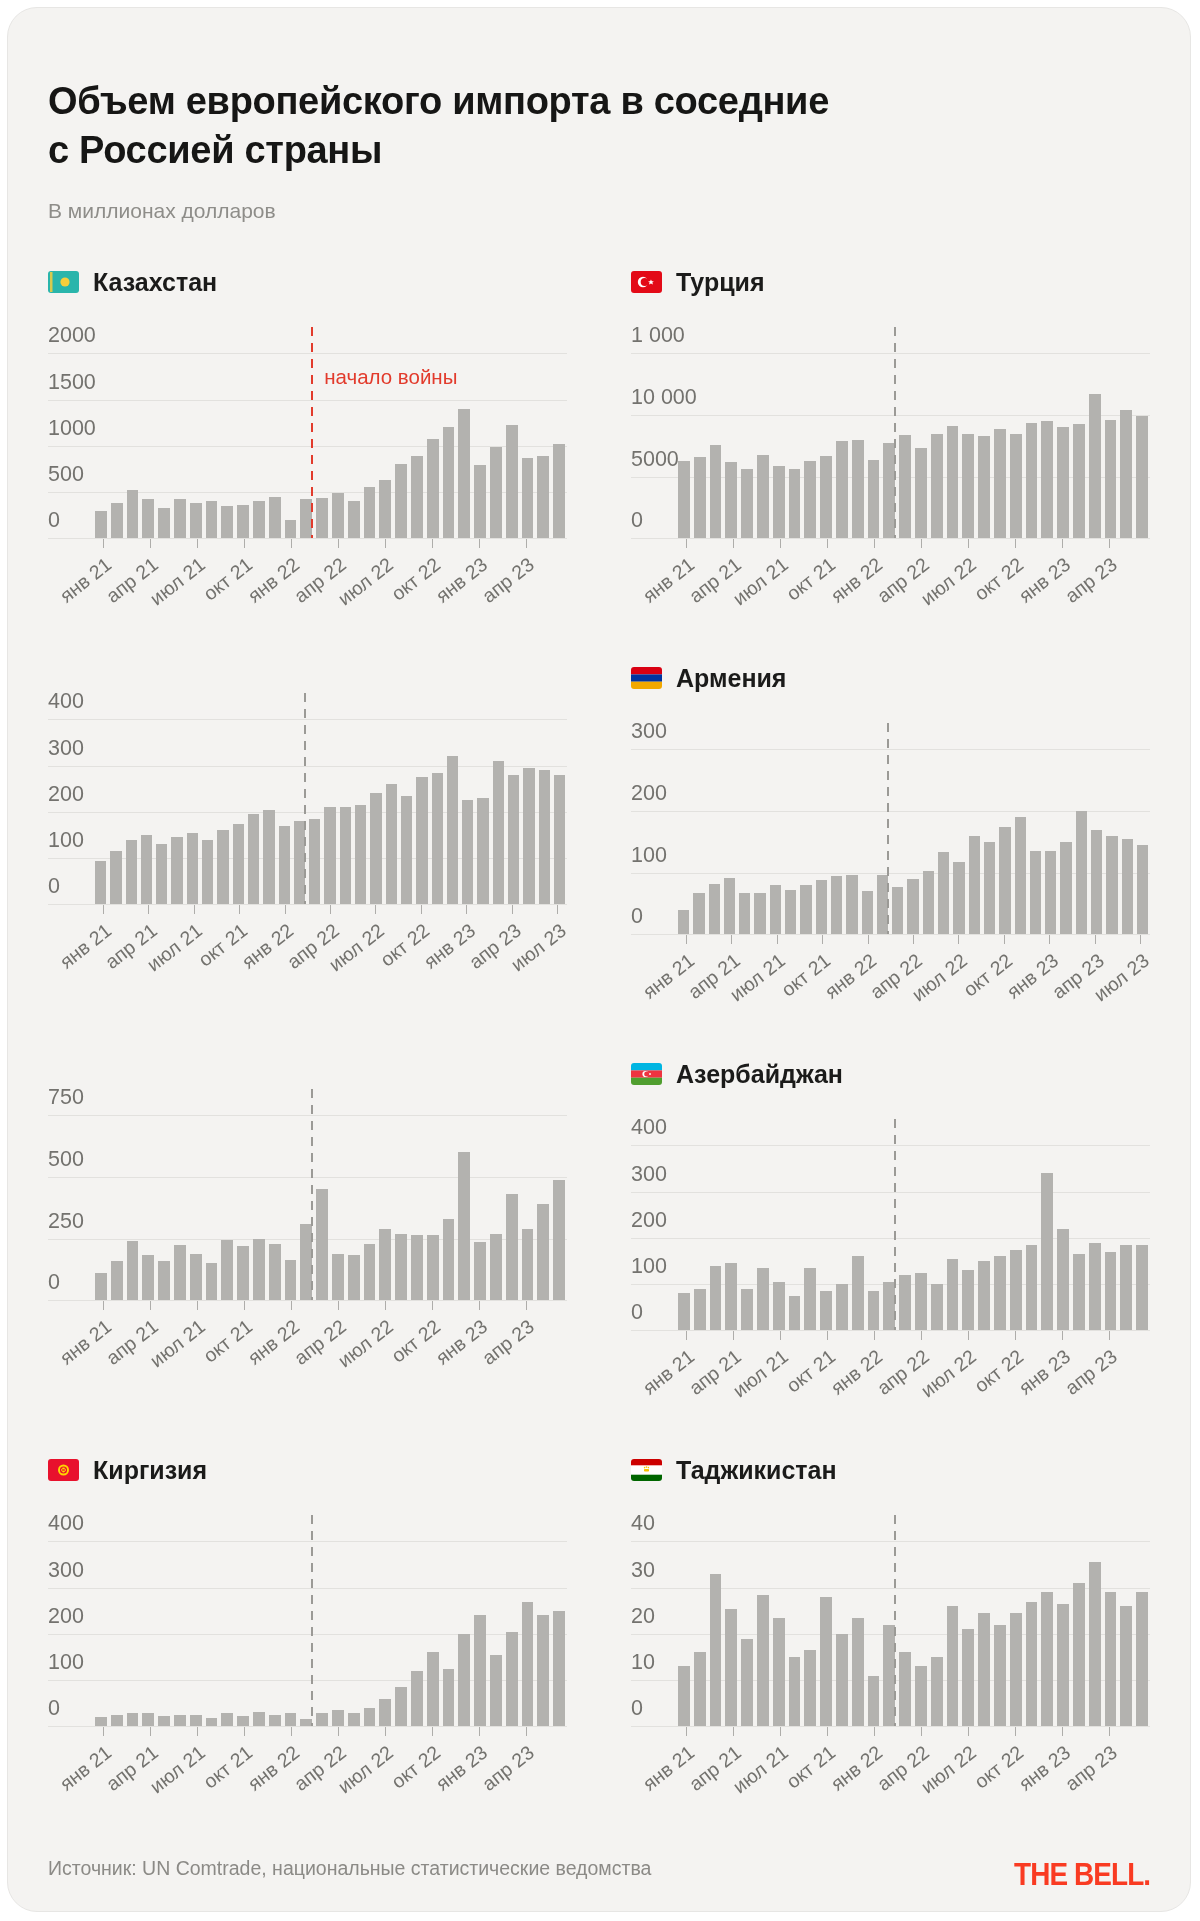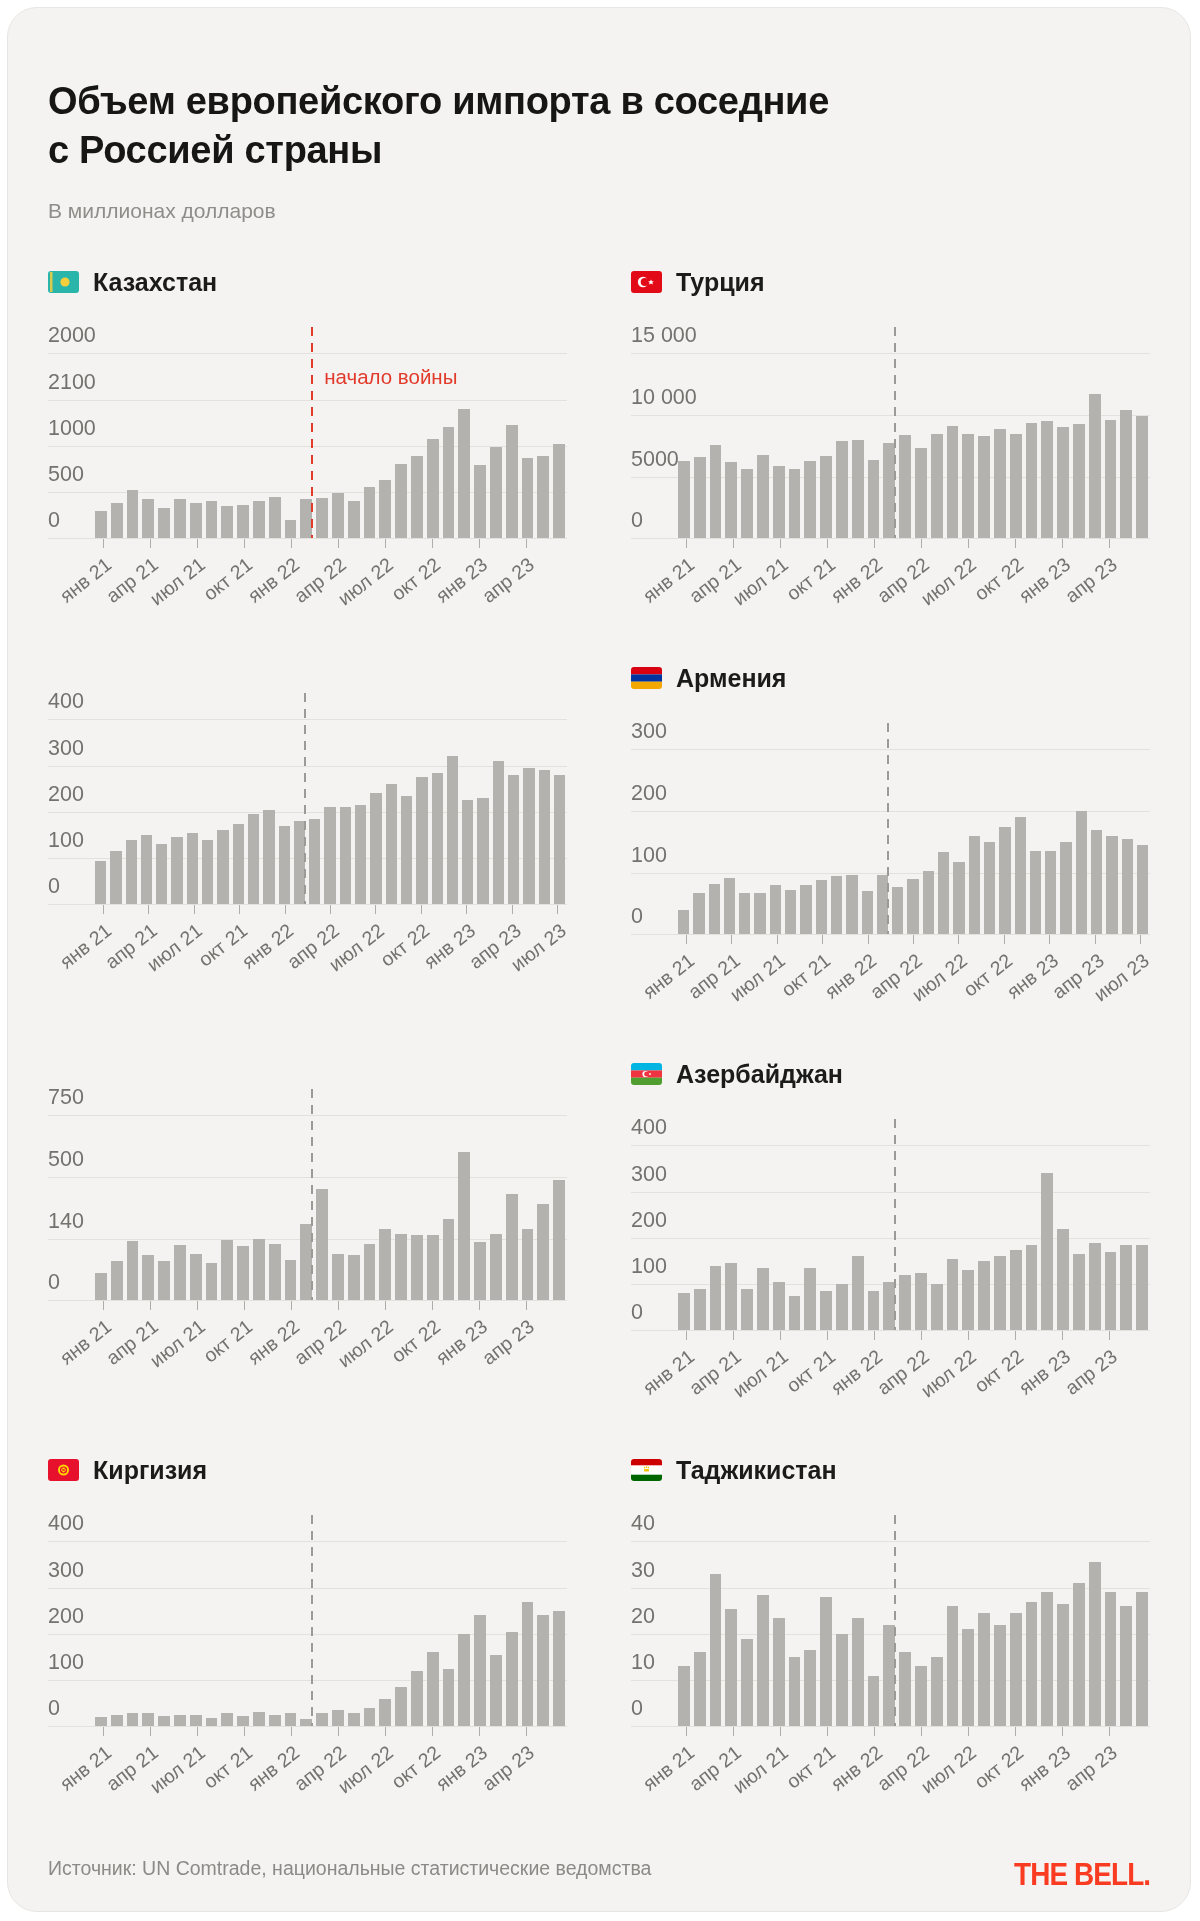--- a/index.html
+++ b/index.html
@@ -49,21 +49,21 @@
             <rect width="31" height="22" fill="#2ab5ab"></rect>
             <rect x="2" y="1" width="2.5" height="20" fill="#f7ce3c" opacity=".85"></rect>
             <circle cx="17" cy="11" r="4.6" fill="#f7ce3c"></circle>
           </svg>
           <span class="cname">Казахстан</span>
         </div>
         <div class="plot">
           <div class="gridline" style="top: 26px;"></div>
           <div class="ylab" style="bottom: 191px;">2000</div>
           <div class="gridline" style="top: 72.25px;"></div>
-          <div class="ylab" style="bottom: 144.75px;">2100</div>
+          <div class="ylab" style="bottom: 144.75px;">1500</div>
           <div class="gridline" style="top: 118.5px;"></div>
           <div class="ylab" style="bottom: 98.5px;">1000</div>
           <div class="gridline" style="top: 164.75px;"></div>
           <div class="ylab" style="bottom: 52.25px;">500</div>
           <div class="gridline" style="top: 211px;"></div>
           <div class="ylab" style="bottom: 6px;">0</div>
           <div class="bars">
             <div class="bar" style="height: 27.8px;"></div>
             <div class="bar" style="height: 35.1px;"></div>
             <div class="bar" style="height: 48.1px;"></div>
@@ -146,21 +146,21 @@
           <svg class="flag" viewBox="0 0 31 22">
             <rect width="31" height="22" fill="#e30a17"></rect>
             <circle cx="12" cy="11" r="5.2" fill="#fff"></circle>
             <circle cx="13.8" cy="11" r="4.1" fill="#e30a17"></circle>
             <polygon points="20,8.2 21,10.3 23.2,10.3 21.5,11.7 22.2,13.8 20,12.6 17.8,13.8 18.5,11.7 16.8,10.3 19,10.3" fill="#fff" transform="scale(0.9) translate(2.2,1.2)"></polygon>
           </svg>
           <span class="cname">Турция</span>
         </div>
         <div class="plot">
           <div class="gridline" style="top: 26px;"></div>
-          <div class="ylab" style="bottom: 191px;">15 000</div>
+          <div class="ylab" style="bottom: 191px;">1 000</div>
           <div class="gridline" style="top: 87.6667px;"></div>
           <div class="ylab" style="bottom: 129.333px;">10 000</div>
           <div class="gridline" style="top: 149.333px;"></div>
           <div class="ylab" style="bottom: 67.6667px;">5000</div>
           <div class="gridline" style="top: 211px;"></div>
           <div class="ylab" style="bottom: 6px;">0</div>
           <div class="bars">
             <div class="bar" style="height: 77.7px;"></div>
             <div class="bar" style="height: 81.4px;"></div>
             <div class="bar" style="height: 93.7px;"></div>
@@ -431,21 +431,21 @@
           </div>
         </div>
       </div>
       <div class="chart-block">
         <div class="plot">
           <div class="gridline" style="top: 26px;"></div>
           <div class="ylab" style="bottom: 191px;">750</div>
           <div class="gridline" style="top: 87.6667px;"></div>
           <div class="ylab" style="bottom: 129.333px;">500</div>
           <div class="gridline" style="top: 149.333px;"></div>
-          <div class="ylab" style="bottom: 67.6667px;">140</div>
+          <div class="ylab" style="bottom: 67.6667px;">250</div>
           <div class="gridline" style="top: 211px;"></div>
           <div class="ylab" style="bottom: 6px;">0</div>
           <div class="bars">
             <div class="bar" style="height: 27.1px;"></div>
             <div class="bar" style="height: 39.5px;"></div>
             <div class="bar" style="height: 59.2px;"></div>
             <div class="bar" style="height: 45.6px;"></div>
             <div class="bar" style="height: 39.5px;"></div>
             <div class="bar" style="height: 55.5px;"></div>
             <div class="bar" style="height: 46.9px;"></div>

